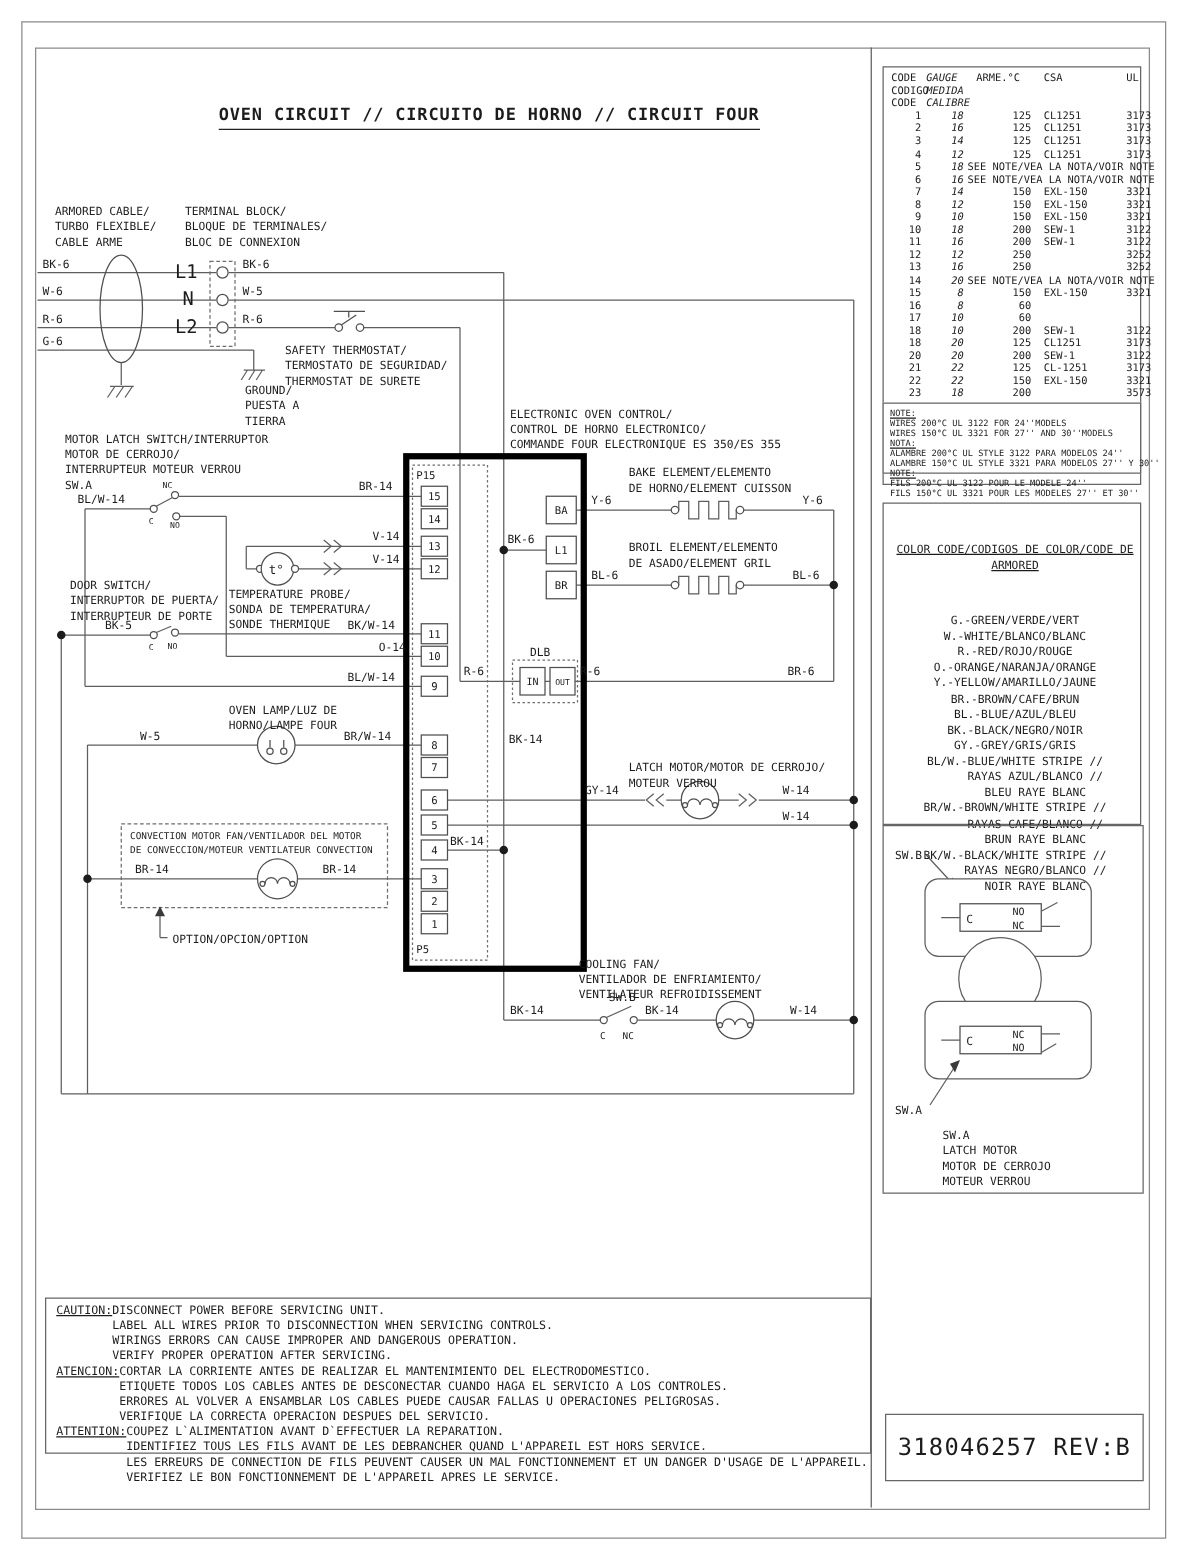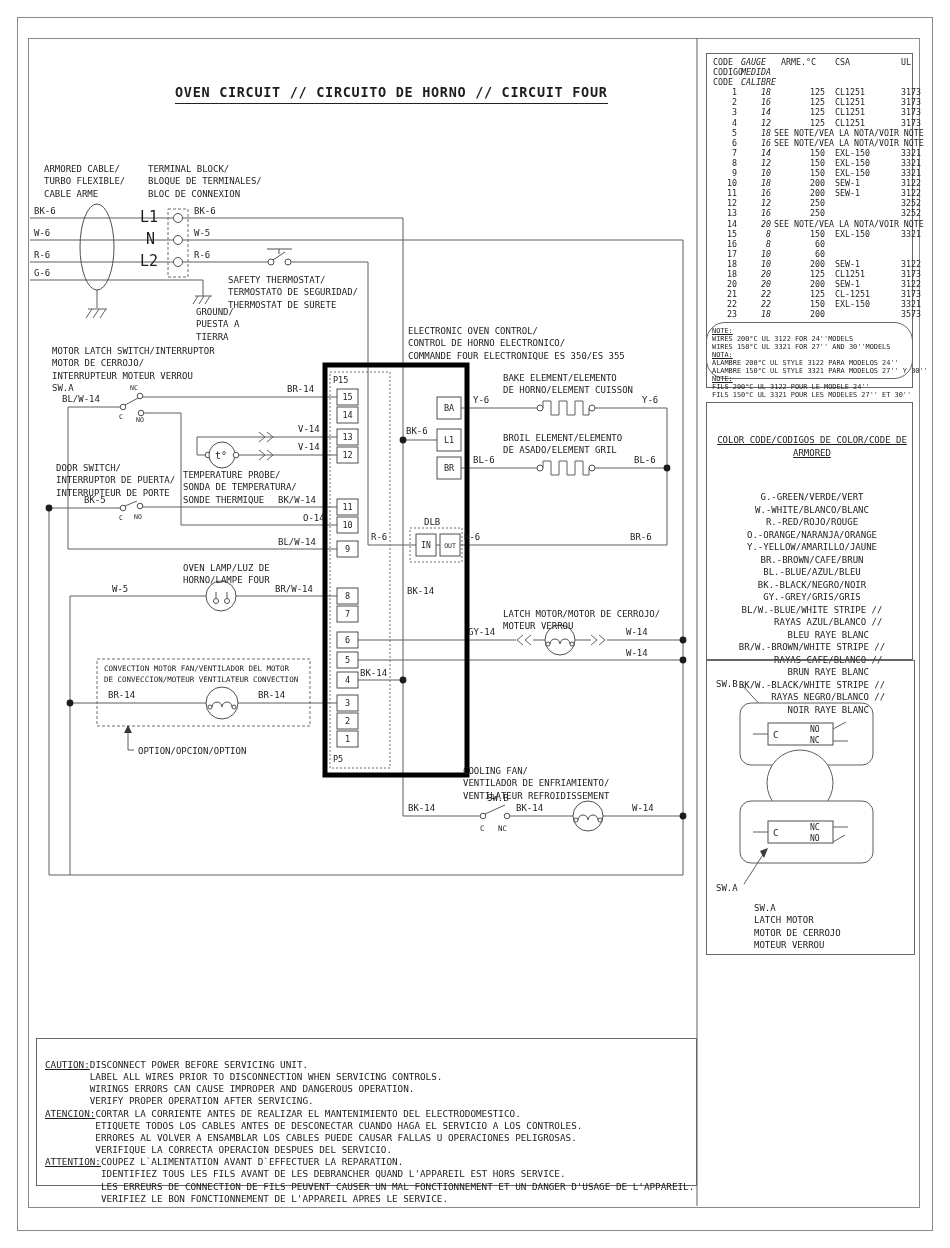--- a/index.html
+++ b/index.html
@@ -7,26 +7,26 @@
         font-family:"DejaVu Sans Mono",monospace;color:#1c1c1c;}
   .abs{position:absolute;}
   .border-outer{left:17px;top:17px;width:914px;height:1212px;border:1px solid #8a8a8a;}
   .border-inner{left:28px;top:38px;width:890px;height:1168px;border:1px solid #8a8a8a;}
   #diagram-svg{left:0;top:0;width:950px;height:1248px;}
   #title{left:175px;top:84px;font-size:13.5px;font-weight:bold;letter-spacing:0.7px;
          border-bottom:1.5px solid #222;padding-bottom:3px;white-space:pre;}
   
   .rbox{border:1px solid #666;background:#fff;}
   #wire-table-box{left:706px;top:53px;width:207px;height:335px;}
-  #notes-box{left:706px;top:322px;width:207px;height:57px;padding:0;border-radius:19px;}
+  #notes-box{left:706px;top:322px;width:207px;height:57px;padding:0;}
   #color-box{left:706px;top:402px;width:207px;height:258px;text-align:center;}
   #latch-box{left:706px;top:660px;width:207px;height:293px;border:1px solid #666;background:transparent;}
   #part-box{left:708px;top:1131px;width:205px;height:52px;display:flex;align-items:center;justify-content:center;
             font-size:19px;letter-spacing:1px;white-space:pre;}
-  #caution-box{left:36px;top:1038px;width:661px;height:148px;border:1px solid #666;padding:20px 0 0 8px;box-sizing:border-box;}
+  #caution-box{left:36px;top:1038px;width:661px;height:125px;border:1px solid #666;padding:4px 0 0 8px;box-sizing:border-box;}
   table.wt{border-collapse:collapse;table-layout:fixed;width:100%;font-size:8.3px;line-height:10.1px;
            font-family:"DejaVu Sans Mono",monospace;}
   table.wt th,table.wt td{padding:0;margin:0;font-weight:normal;white-space:pre;overflow:visible;}
   table.wt .c0{width:24px;text-align:right;}
   table.wt .c1{width:30px;text-align:right;font-style:italic;}
   table.wt .c2{width:44px;text-align:right;}
   table.wt .c3{width:62px;text-align:left;padding-left:10px;}
   table.wt .c4{width:37px;text-align:left;padding-left:4px;}
   table.wt th.c0,table.wt th.c1{text-align:left;padding-left:4px;}
   table.wt th.c2{text-align:left;padding-left:10px;}
@@ -554,16 +554,19 @@
 
   <div class="abs rbox" id="notes-box"><div class="u">NOTE:</div><div>WIRES 200°C UL 3122 FOR 24''MODELS</div><div>WIRES 150°C UL 3321 FOR 27'' AND 30''MODELS</div><div class="u">NOTA:</div><div>ALAMBRE 200°C UL STYLE 3122 PARA MODELOS 24''</div><div>ALAMBRE 150°C UL STYLE 3321 PARA MODELOS 27'' Y 30''</div><div class="u">NOTE:</div><div>FILS 200°C UL 3122 POUR LE MODELE 24''</div><div>FILS 150°C UL 3321 POUR LES MODELES 27'' ET 30''</div></div>
 
   <div class="abs rbox" id="color-box">
     <div id="color-title" style="margin-bottom: 6px;"><div class="ct">COLOR CODE/CODIGOS DE COLOR/CODE DE</div><div class="ct">ARMORED</div></div>
     <div id="color-entries"><div class="centry">G.-GREEN/VERDE/VERT</div><div class="centry">W.-WHITE/BLANCO/BLANC</div><div class="centry">R.-RED/ROJO/ROUGE</div><div class="centry">O.-ORANGE/NARANJA/ORANGE</div><div class="centry">Y.-YELLOW/AMARILLO/JAUNE</div><div class="centry">BR.-BROWN/CAFE/BRUN</div><div class="centry">BL.-BLUE/AZUL/BLEU</div><div class="centry">BK.-BLACK/NEGRO/NOIR</div><div class="centry">GY.-GREY/GRIS/GRIS</div><div class="centry">BL/W.-BLUE/WHITE STRIPE //</div><div class="centry">      RAYAS AZUL/BLANCO //</div><div class="centry">      BLEU RAYE BLANC</div><div class="centry">BR/W.-BROWN/WHITE STRIPE //</div><div class="centry">      RAYAS CAFE/BLANCO //</div><div class="centry">      BRUN RAYE BLANC</div><div class="centry">BK/W.-BLACK/WHITE STRIPE //</div><div class="centry">      RAYAS NEGRO/BLANCO //</div><div class="centry">      NOIR RAYE BLANC</div></div>
   </div>
 
   <div class="abs" id="latch-box"></div>
 
+  <div class="abs rbox" id="part-box">
+    <span>318046257 REV:B</span>
+  </div>
 
   <div class="abs" id="caution-box"><div><span class="u">CAUTION:</span><span>DISCONNECT POWER BEFORE SERVICING UNIT.</span></div><div><span>        LABEL ALL WIRES PRIOR TO DISCONNECTION WHEN SERVICING CONTROLS.</span></div><div><span>        WIRINGS ERRORS CAN CAUSE IMPROPER AND DANGEROUS OPERATION.</span></div><div><span>        VERIFY PROPER OPERATION AFTER SERVICING.</span></div><div><span class="u">ATENCION:</span><span>CORTAR LA CORRIENTE ANTES DE REALIZAR EL MANTENIMIENTO DEL ELECTRODOMESTICO.</span></div><div><span>         ETIQUETE TODOS LOS CABLES ANTES DE DESCONECTAR CUANDO HAGA EL SERVICIO A LOS CONTROLES.</span></div><div><span>         ERRORES AL VOLVER A ENSAMBLAR LOS CABLES PUEDE CAUSAR FALLAS U OPERACIONES PELIGROSAS.</span></div><div><span>         VERIFIQUE LA CORRECTA OPERACION DESPUES DEL SERVICIO.</span></div><div><span class="u">ATTENTION:</span><span>COUPEZ L`ALIMENTATION AVANT D`EFFECTUER LA REPARATION.</span></div><div><span>          IDENTIFIEZ TOUS LES FILS AVANT DE LES DEBRANCHER QUAND L'APPAREIL EST HORS SERVICE.</span></div><div><span>          LES ERREURS DE CONNECTION DE FILS PEUVENT CAUSER UN MAL FONCTIONNEMENT ET UN DANGER D'USAGE DE L'APPAREIL.</span></div><div><span>          VERIFIEZ LE BON FONCTIONNEMENT DE L'APPAREIL APRES LE SERVICE.</span></div></div>
 
 </div>
 
 </body></html>

